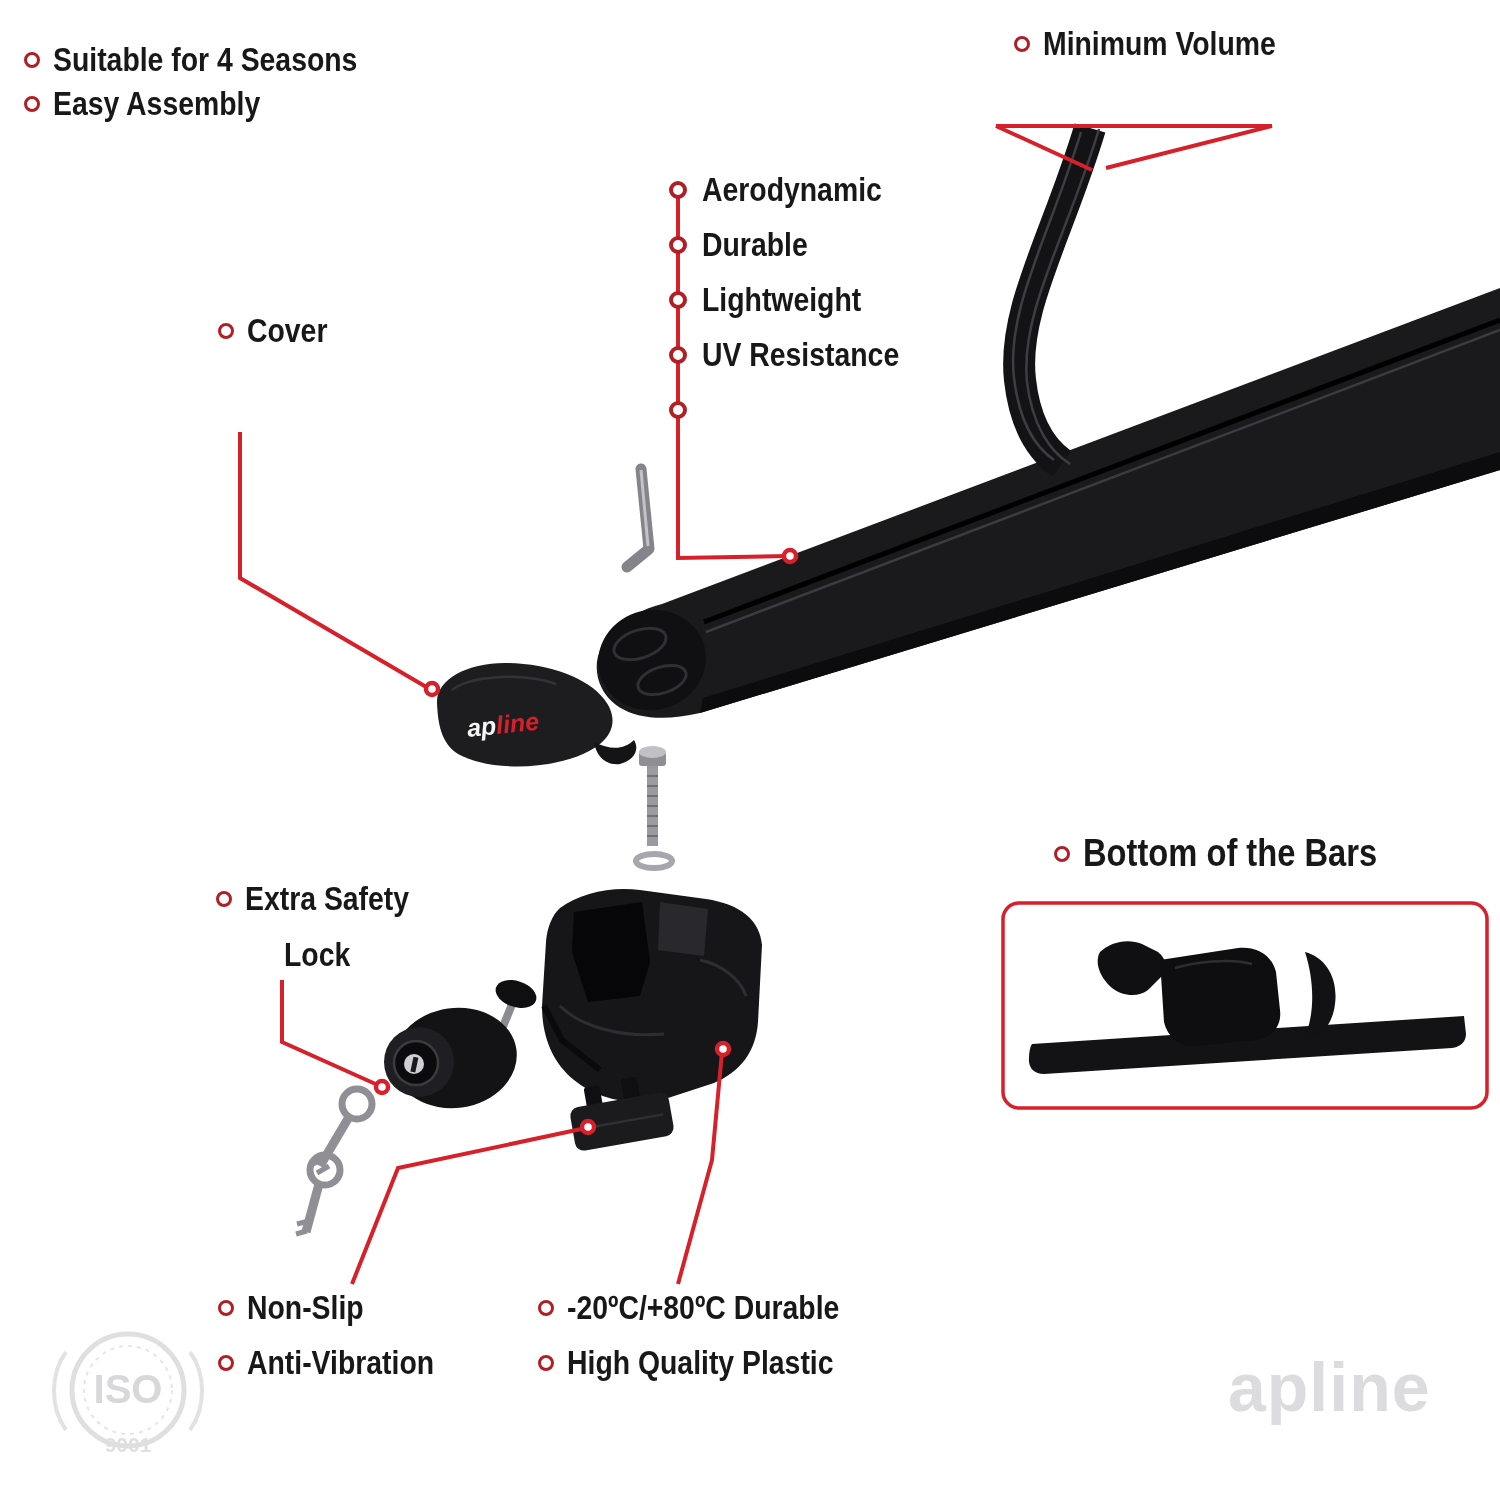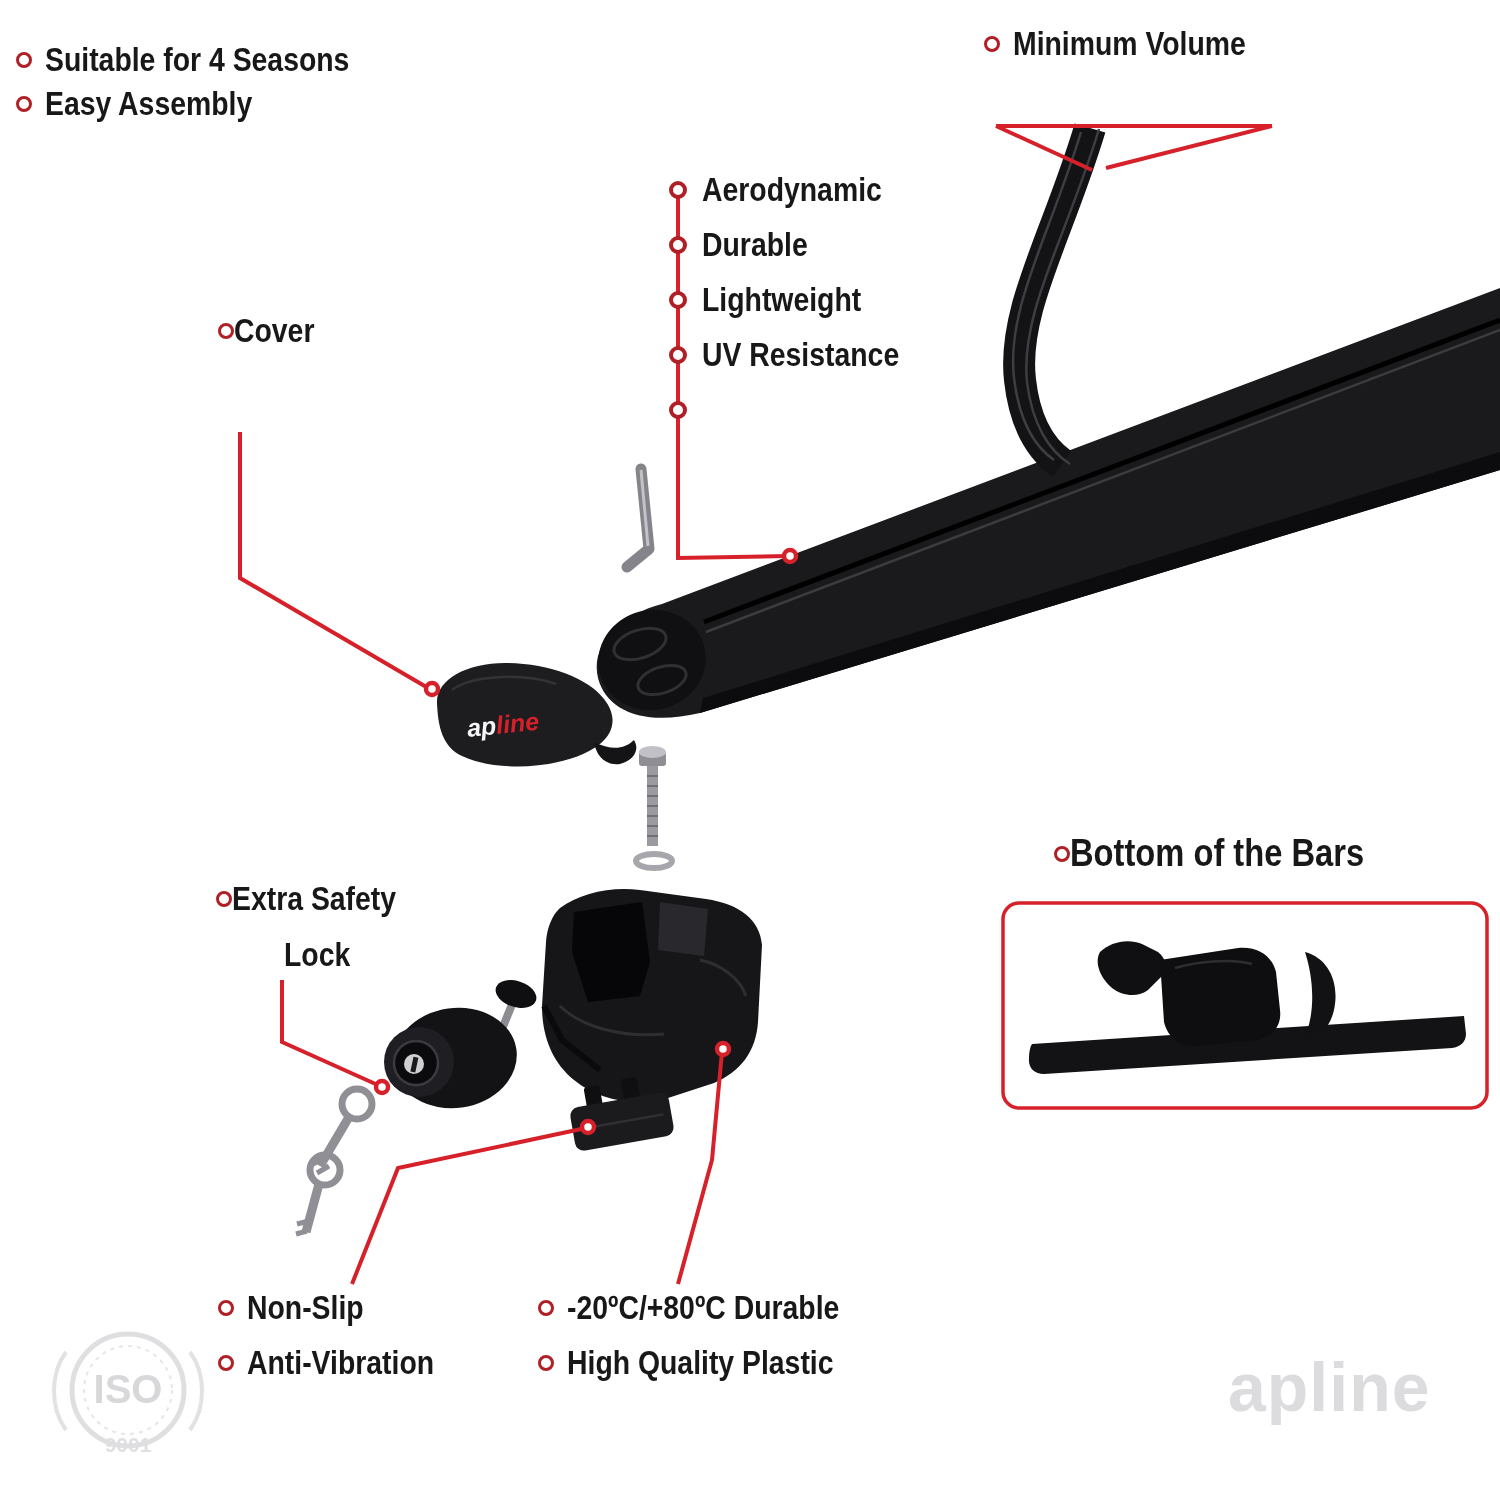--- a/index.html
+++ b/index.html
@@ -15,21 +15,21 @@
   .list-norm  .label-item{height:55px;}
   .bullet{
     flex:0 0 auto;width:10px;height:10px;border:3.5px solid var(--bullet-red,#b01f26);
     border-radius:50%;background:#fff;
   }
   .txt{
     display:inline-block;transform:scaleX(.86);transform-origin:0 50%;
     font-weight:700;font-size:33px;letter-spacing:0px;white-space:nowrap;
   }
   .big .txt{font-size:38px;}
-  .single-label{position:absolute;display:flex;align-items:center;white-space:nowrap;}
+  .single-label{position:absolute;display:flex;align-items:center;gap:13px;white-space:nowrap;}
   .red-line{stroke:var(--accent-red,#d6202a);stroke-width:4;fill:none;}
   .red-dot{fill:#ffffff;stroke:var(--accent-red,#d6202a);stroke-width:4.5;}
   .feature-circle{fill:#ffffff;stroke:var(--bullet-red,#b01f26);stroke-width:4;}
   .red-box{fill:#ffffff;stroke:var(--accent-red,#d6202a);stroke-width:3.5;}
   .brand-watermark{
     position:absolute;left:1228px;top:1348px;font-size:68px;font-weight:700;
     color:var(--watermark-gray,#dcdcde);letter-spacing:1px;
   }
   svg text{font-family:"Liberation Sans","DejaVu Sans",sans-serif;}
 </style>
@@ -153,32 +153,32 @@
     <g>
       <circle cx="128" cy="1390" r="56" fill="none" stroke="#dfdfe1" stroke-width="5"></circle>
       <circle cx="128" cy="1390" r="44" fill="none" stroke="#e6e6e8" stroke-width="2" stroke-dasharray="4 5"></circle>
       <path d="M 66 1352 C 50 1374 50 1408 66 1430" stroke="#e2e2e4" stroke-width="4" fill="none"></path>
       <path d="M 190 1352 C 206 1374 206 1408 190 1430" stroke="#e2e2e4" stroke-width="4" fill="none"></path>
       <text x="128" y="1403" text-anchor="middle" font-size="40" font-weight="bold" fill="#d8d8da">ISO</text>
       <text x="128" y="1452" text-anchor="middle" font-size="21" font-weight="bold" fill="#dfdfe1">9001</text>
     </g>
   </svg>
 
-  <div class="label-list list-tight" style="left:16px;top:38px">
+  <div class="label-list list-tight" style="left:24px;top:38px">
     <div class="label-item">
       <span class="bullet"></span>
       <span class="txt">Suitable for 4 Seasons</span>
     </div>
     <div class="label-item">
       <span class="bullet"></span>
       <span class="txt">Easy Assembly</span>
     </div>
   </div>
 
-  <div class="label-list list-tight" style="left:984px;top:22px">
+  <div class="label-list list-tight" style="left:1014px;top:22px">
     <div class="label-item">
       <span class="bullet"></span>
       <span class="txt">Minimum Volume</span>
     </div>
   </div>
 
   <div class="label-list list-norm" style="left:702px;top:162px">
     <div class="label-item">
       <span class="txt">Aerodynamic</span>
     </div>

